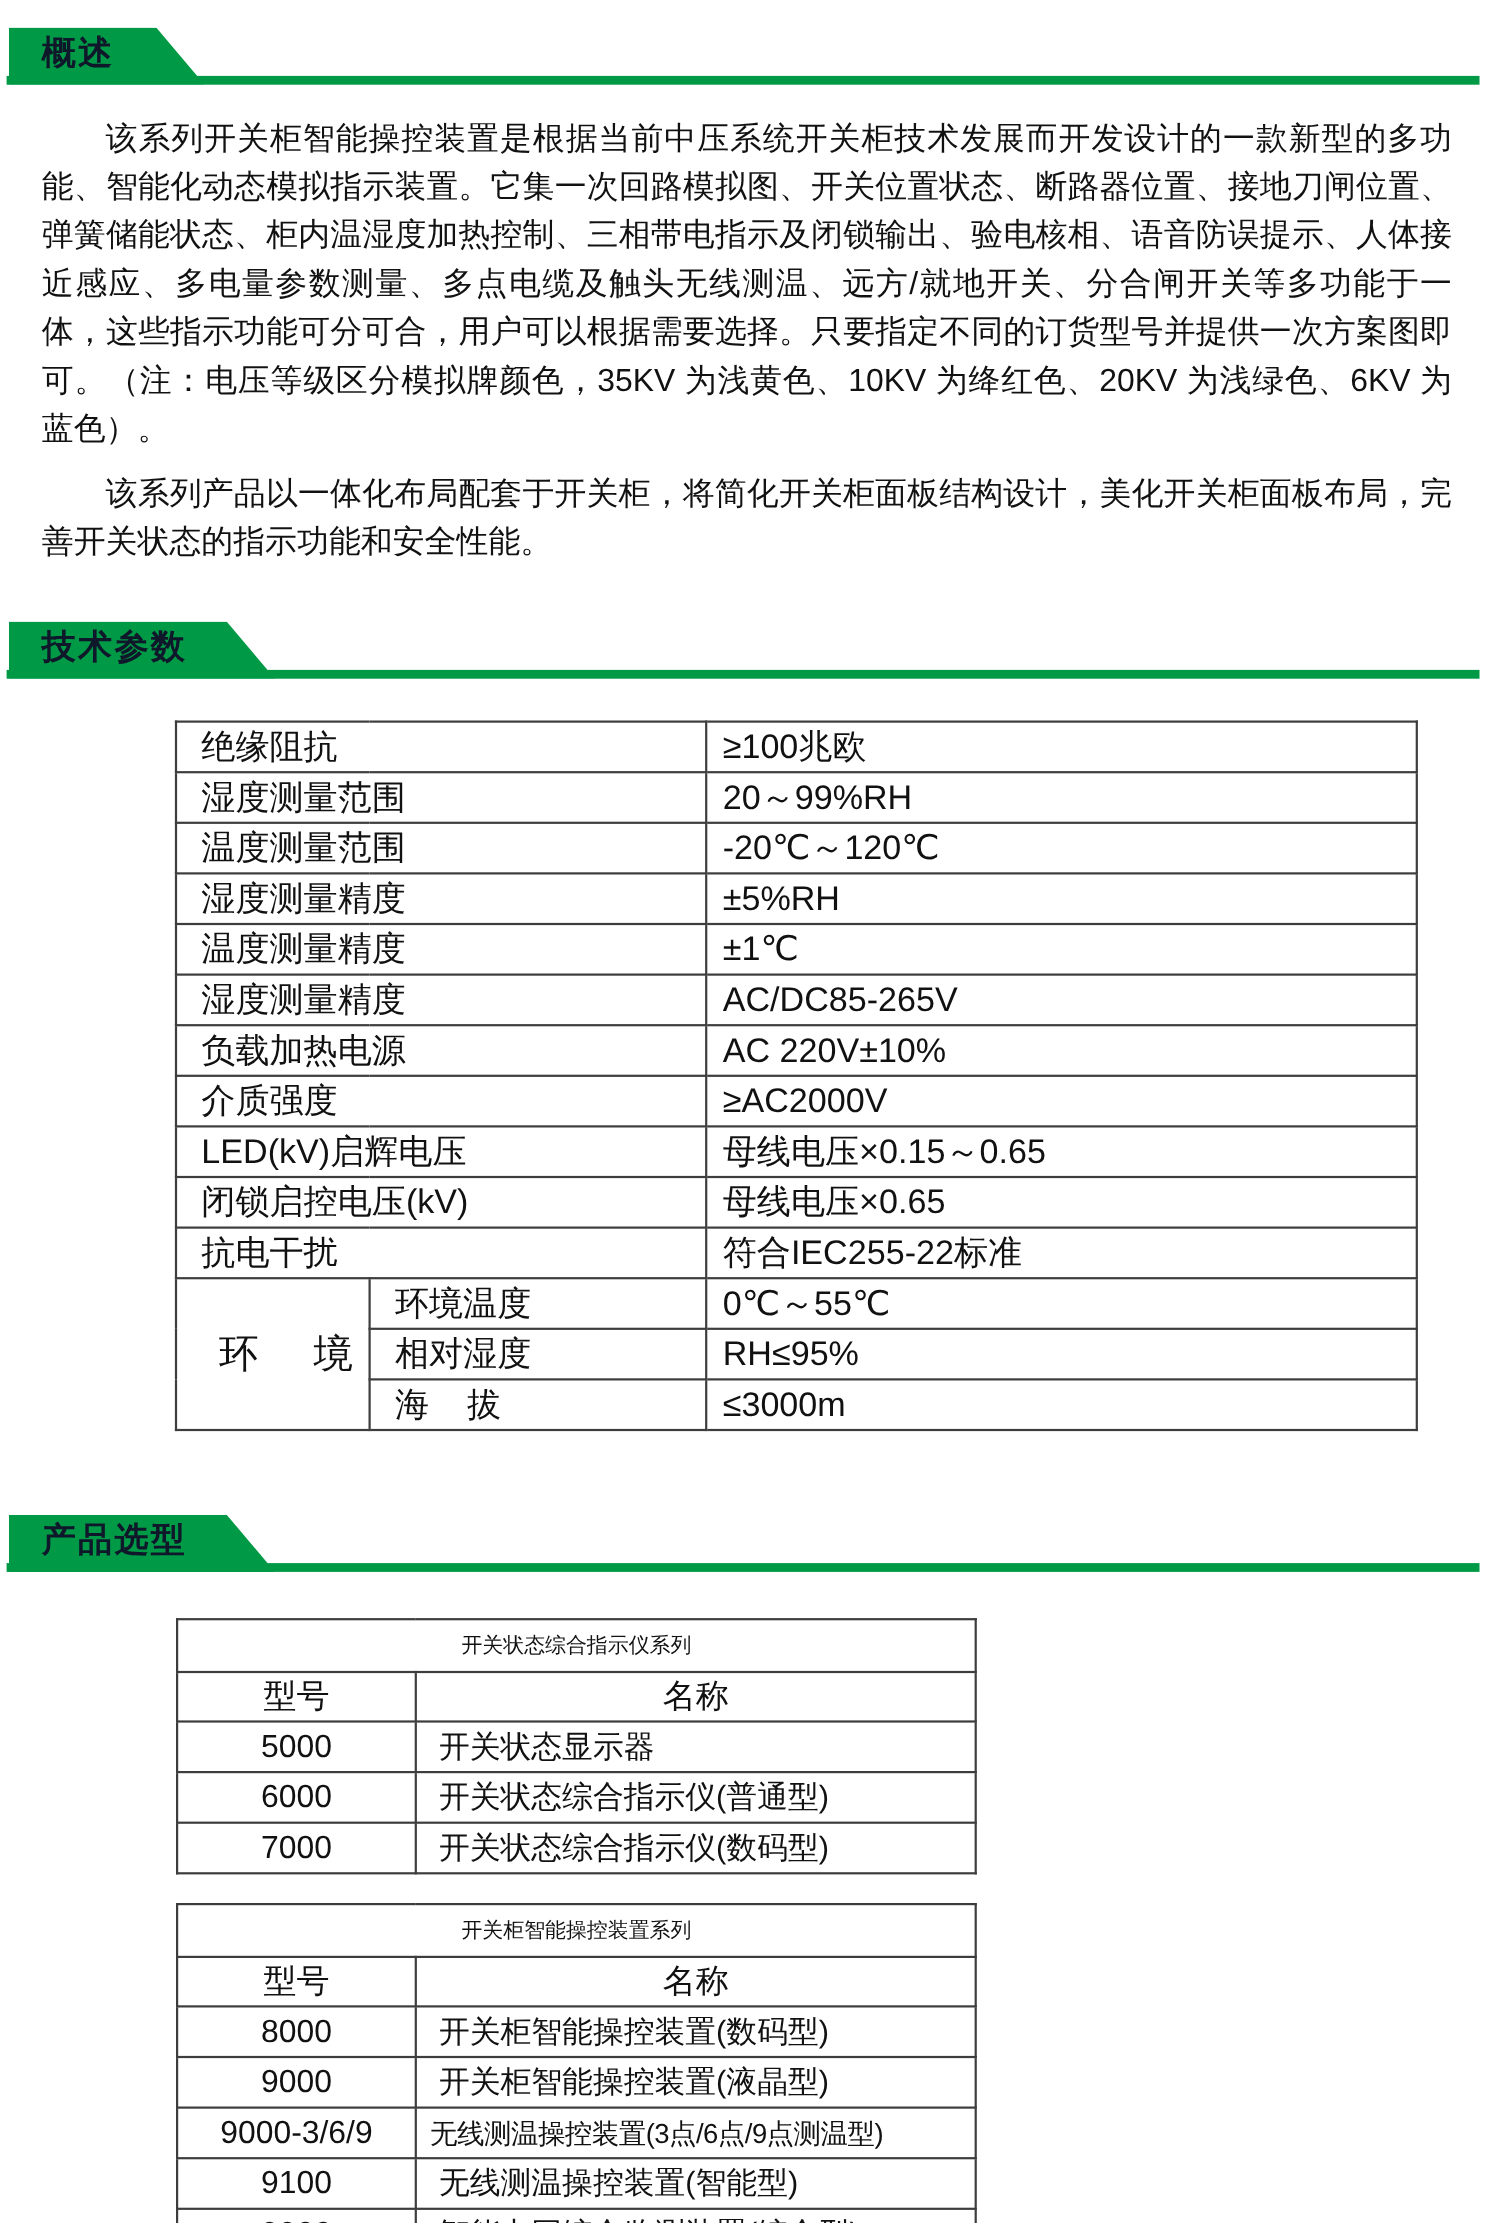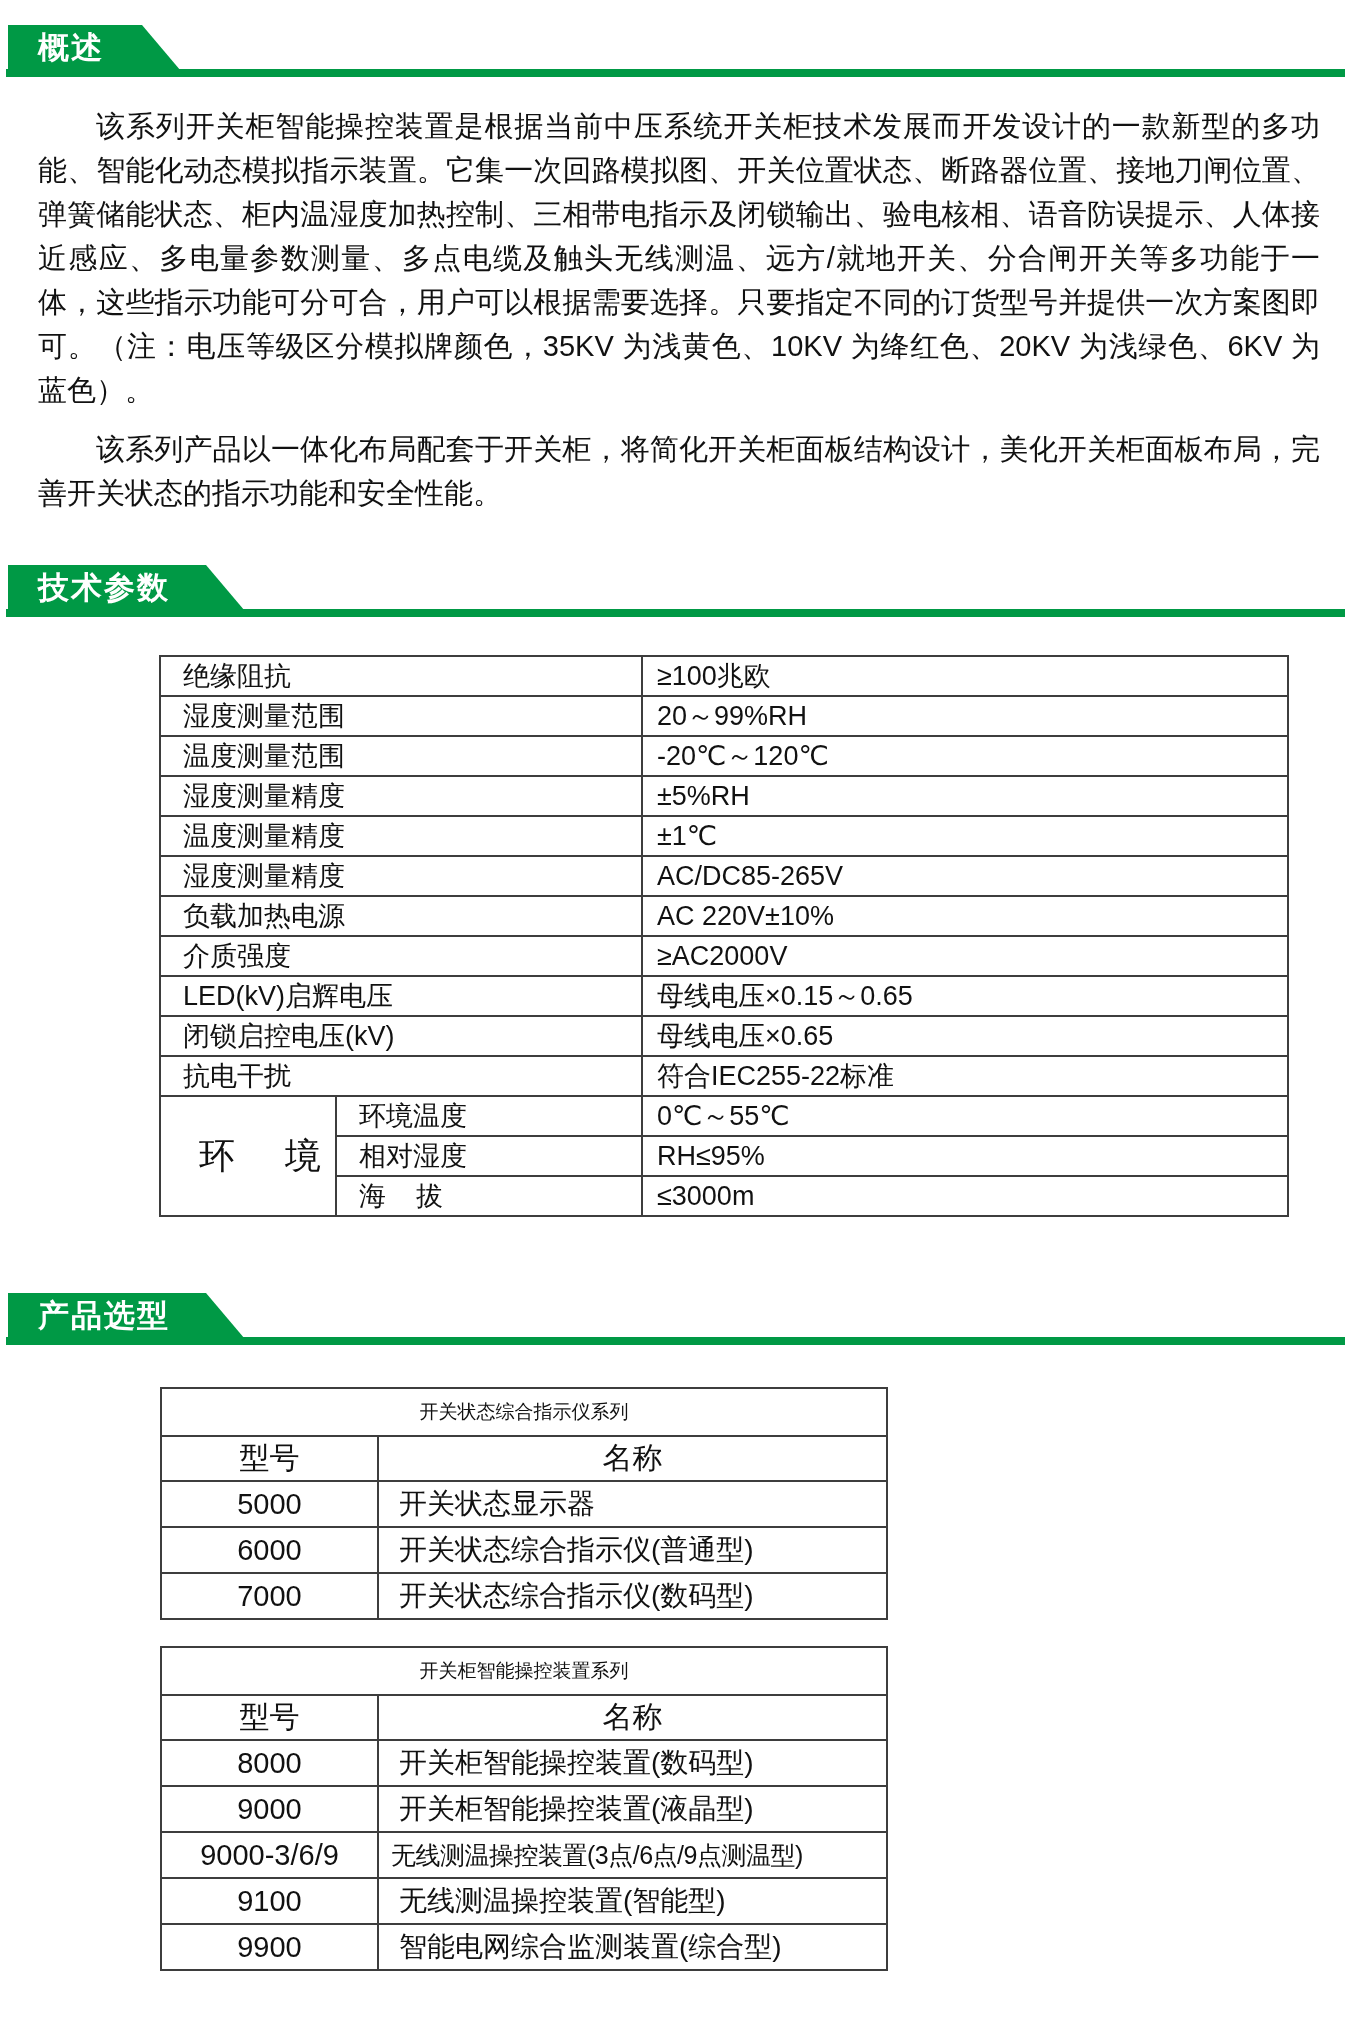--- a/index.html
+++ b/index.html
@@ -20,42 +20,42 @@
   .banner-bar{
     position:absolute;left:6px;right:5px;bottom:0;height:8px;
     background:var(--green);
   }
   .banner-tab{
     position:absolute;left:8px;top:0;height:52px;
     background:var(--green);
     clip-path:polygon(0 0,calc(100% - 44px) 0,100% 100%,0 100%);
     display:flex;align-items:center;
     box-sizing:border-box;padding-left:30px;padding-bottom:6px;
-    font-size:31px;font-weight:bold;color:#ffffff;
+    font-size:31px;font-weight:bold;color:#0f172a;
     letter-spacing:2px;
   }
   .tab-narrow{width:178px;}
   .tab-wide{width:242px;}
   .mt-overview{margin-top:25px;}
   .mt-tech{margin-top:50px;}
   .mt-product{margin-top:76px;padding-left:48px;}
   
   .paragraphs{
     padding:27px 30px 0 38px;
     font-size:29px;line-height:44px;
     text-align:justify;
     color:#111;
   }
   .paragraphs p{margin:0;text-indent:2em;}
   .paragraphs p + p{margin-top:15px;}
   
   table{border-collapse:collapse;table-layout:fixed;}
   td{
     border:2px solid var(--border);
-    font-size:27px;color:#111;
+    font-size:31px;color:#111;
     box-sizing:border-box;
     overflow:hidden;
   }
   
   .tech-table{margin:38px 0 0 159px;width:1128px;}
   .tech-table td{height:37px;}
   .tech-table .lab{padding-left:22px;white-space:pre;}
   .tech-table .val{padding-left:14px;white-space:pre;}
   .tech-table .env{padding-left:38px;white-space:pre;font-size:36px;}
   

